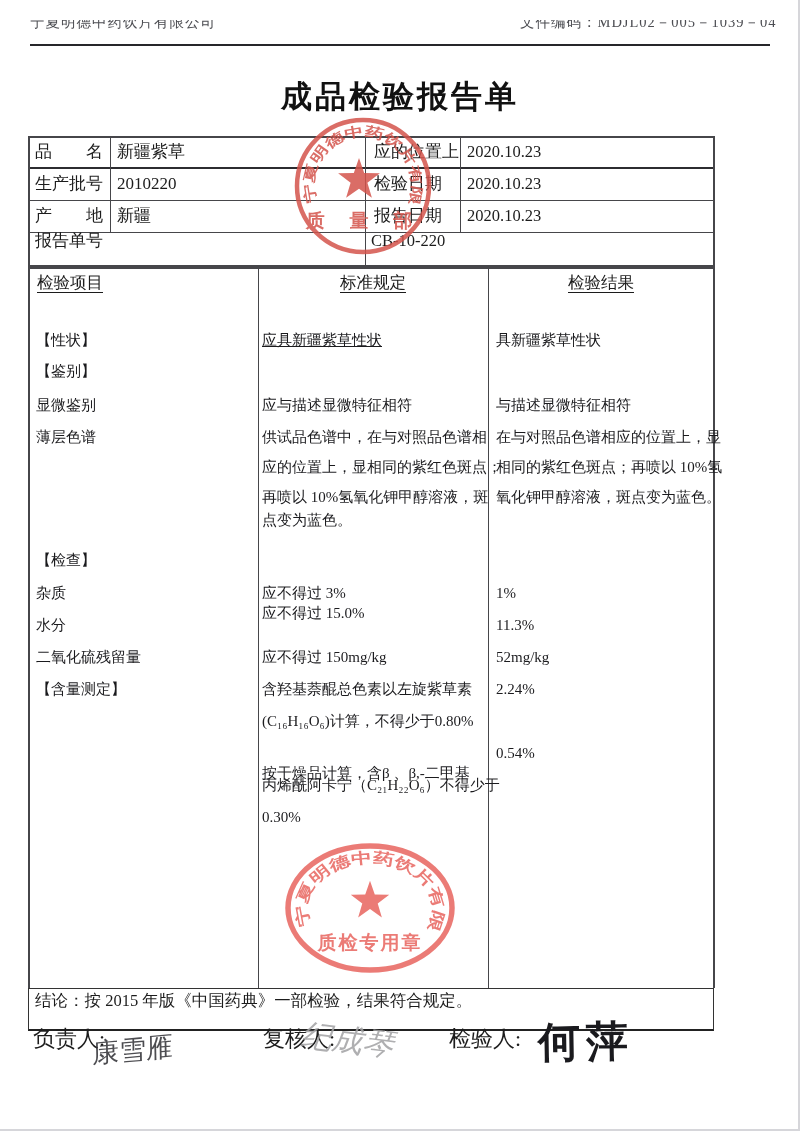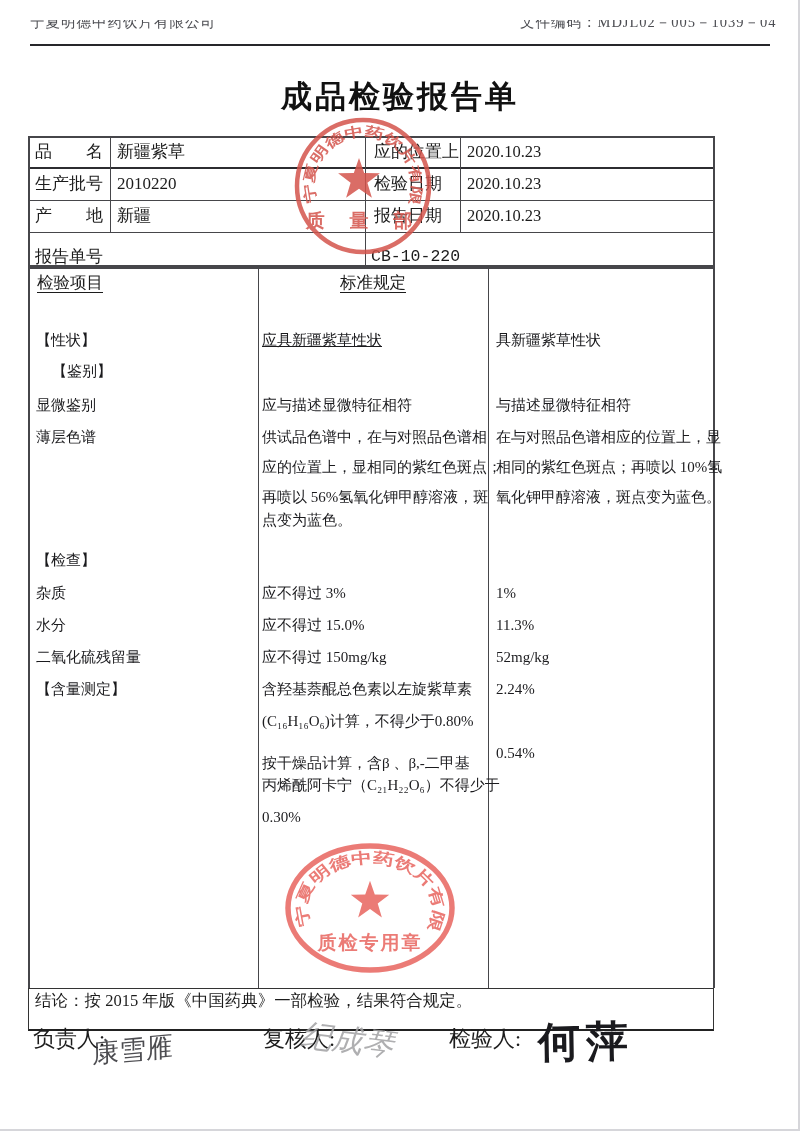--- a/index.html
+++ b/index.html
@@ -20,24 +20,24 @@
   
   .hline,.vline{position:absolute;background:#46464a;}
   
   .info-rows{position:absolute;left:28px;top:136px;width:686px;}
   .irow{position:relative;height:32px;}
   .irow span{position:absolute;line-height:32px;font-size:17px;white-space:nowrap;}
   .irow .c1{left:7px;}
   .irow .c2{left:89px;}
   .irow .c3{left:346px;}
   .irow .c4{left:439px;font-size:16.5px;}
-  .report-row{position:absolute;left:28px;top:240px;width:686px;height:26px;}
+  .report-row{position:absolute;left:28px;top:224px;width:686px;height:26px;}
   .report-row span{position:absolute;line-height:33px;font-size:17px;white-space:nowrap;}
   .report-row .r1{left:7px;}
-  .report-row .r2{left:343px;font-size:16.5px;font-family:Liberation Mono, monospace;}
+  .report-row .r2{left:343px;font-size:16.5px;}
   
   .maintab{position:absolute;left:28px;top:267px;width:615px;height:721px;}
   .mhead{position:absolute;top:5px;font-size:16.5px;}
   .mhead span{text-decoration:underline;text-underline-offset:4px;}
   .mh0{left:9px;}
   .mh1{left:230px;width:230px;text-align:center;}
   .mh2{left:460px;width:226px;text-align:center;}
   .tline{position:absolute;font-size:15px;line-height:22px;white-space:nowrap;color:#1b1b1e;}
   .tline.col0{left:8px;}
   .tline.col1{left:234px;}
@@ -112,52 +112,53 @@
 
 <div class="hline" style="left:28px;top:267px;width:687px;height:1.5px;"></div>
 <div class="vline" style="left:28px;top:267px;width:1.5px;height:721px;"></div>
 <div class="vline" style="left:713px;top:267px;width:1.5px;height:721px;"></div>
 <div class="vline" style="left:258px;top:267px;width:1px;height:721px;"></div>
 <div class="vline" style="left:488px;top:267px;width:1px;height:721px;"></div>
 
 <div class="maintab">
   <div class="mhead mh0"><span>检验项目</span></div>
   <div class="mhead mh1"><span>标准规定</span></div>
+  <div class="mhead mh2"><span>检验结果</span></div>
   <div>
 
   <div class="tline col0" style="top: 62px;">【性状】</div>
       <div class="tline col1" style="top: 62px; text-decoration: underline;">应具新疆紫草性状</div>
       <div class="tline col2" style="top: 62px;">具新疆紫草性状</div>
-      <div class="tline col0" style="top: 93px; margin-left: 16px;">【鉴别】</div>
+      <div class="tline col0" style="top: 93px;">【鉴别】</div>
       <div class="tline col0" style="top: 127px;">显微鉴别</div>
       <div class="tline col1" style="top: 127px;">应与描述显微特征相符</div>
       <div class="tline col2" style="top: 127px;">与描述显微特征相符</div>
       <div class="tline col0" style="top: 159px;">薄层色谱</div>
       <div class="tline col1" style="top: 159px;">供试品色谱中，在与对照品色谱相</div>
       <div class="tline col1" style="top: 189px;">应的位置上，显相同的紫红色斑点；</div>
-      <div class="tline col1" style="top: 219px;">再喷以 56%氢氧化钾甲醇溶液，斑</div>
+      <div class="tline col1" style="top: 219px;">再喷以 10%氢氧化钾甲醇溶液，斑</div>
       <div class="tline col1" style="top: 242px;">点变为蓝色。</div>
       <div class="tline col2" style="top: 159px;">在与对照品色谱相应的位置上，显</div>
       <div class="tline col2" style="top: 189px;">相同的紫红色斑点；再喷以 10%氢</div>
       <div class="tline col2" style="top: 219px;">氧化钾甲醇溶液，斑点变为蓝色。</div>
       <div class="tline col0" style="top: 282px;">【检查】</div>
       <div class="tline col0" style="top: 315px;">杂质</div>
       <div class="tline col1" style="top: 315px;">应不得过 3%</div>
       <div class="tline col2" style="top: 315px;">1%</div>
       <div class="tline col0" style="top: 347px;">水分</div>
-      <div class="tline col1" style="top: 347px; text-align: right;">应不得过 15.0%</div>
+      <div class="tline col1" style="top: 335px; text-align: right;">应不得过 15.0%</div>
       <div class="tline col2" style="top: 347px;">11.3%</div>
       <div class="tline col0" style="top: 379px;">二氧化硫残留量</div>
       <div class="tline col1" style="top: 379px;">应不得过 150mg/kg</div>
       <div class="tline col2" style="top: 379px;">52mg/kg</div>
       <div class="tline col0" style="top: 411px;">【含量测定】</div>
       <div class="tline col1" style="top: 411px;">含羟基萘醌总色素以左旋紫草素</div>
       <div class="tline col2" style="top: 411px;">2.24%</div>
       <div class="tline col1" style="top: 443px;">(C₁₆H₁₆O₆)计算，不得少于0.80%</div>
-      <div class="tline col1" style="top: 485px;">按干燥品计算，含β 、β,-二甲基</div>
+      <div class="tline col1" style="top: 495px;">按干燥品计算，含β 、β,-二甲基</div>
       <div class="tline col2" style="top: 475px;">0.54%</div>
       <div class="tline col1" style="top: 507px;">丙烯酰阿卡宁（C₂₁H₂₂O₆）不得少于</div>
       <div class="tline col1" style="top: 539px;">0.30%</div>
     </div>
 </div>
 
 <div class="conclusion">结论：按 2015 年版《中国药典》一部检验，结果符合规定。</div>
 
 <span class="sig-label" style="left:33px;">负责人:</span>
 <span class="sig-label" style="left:263px;">复核人:</span>

